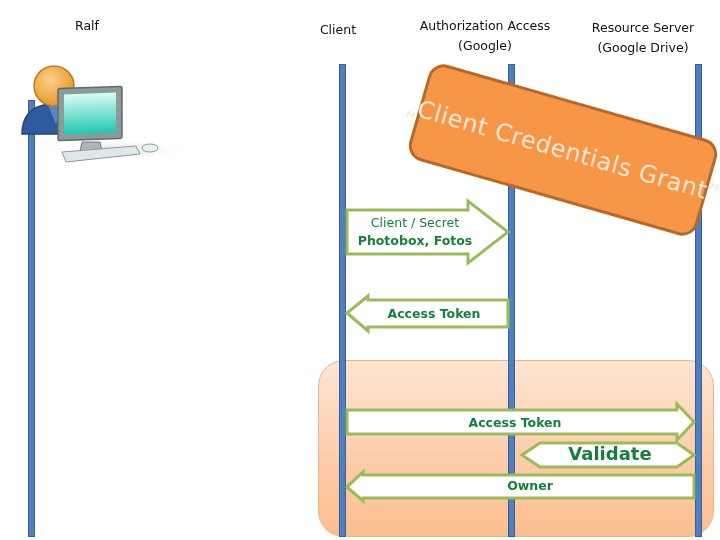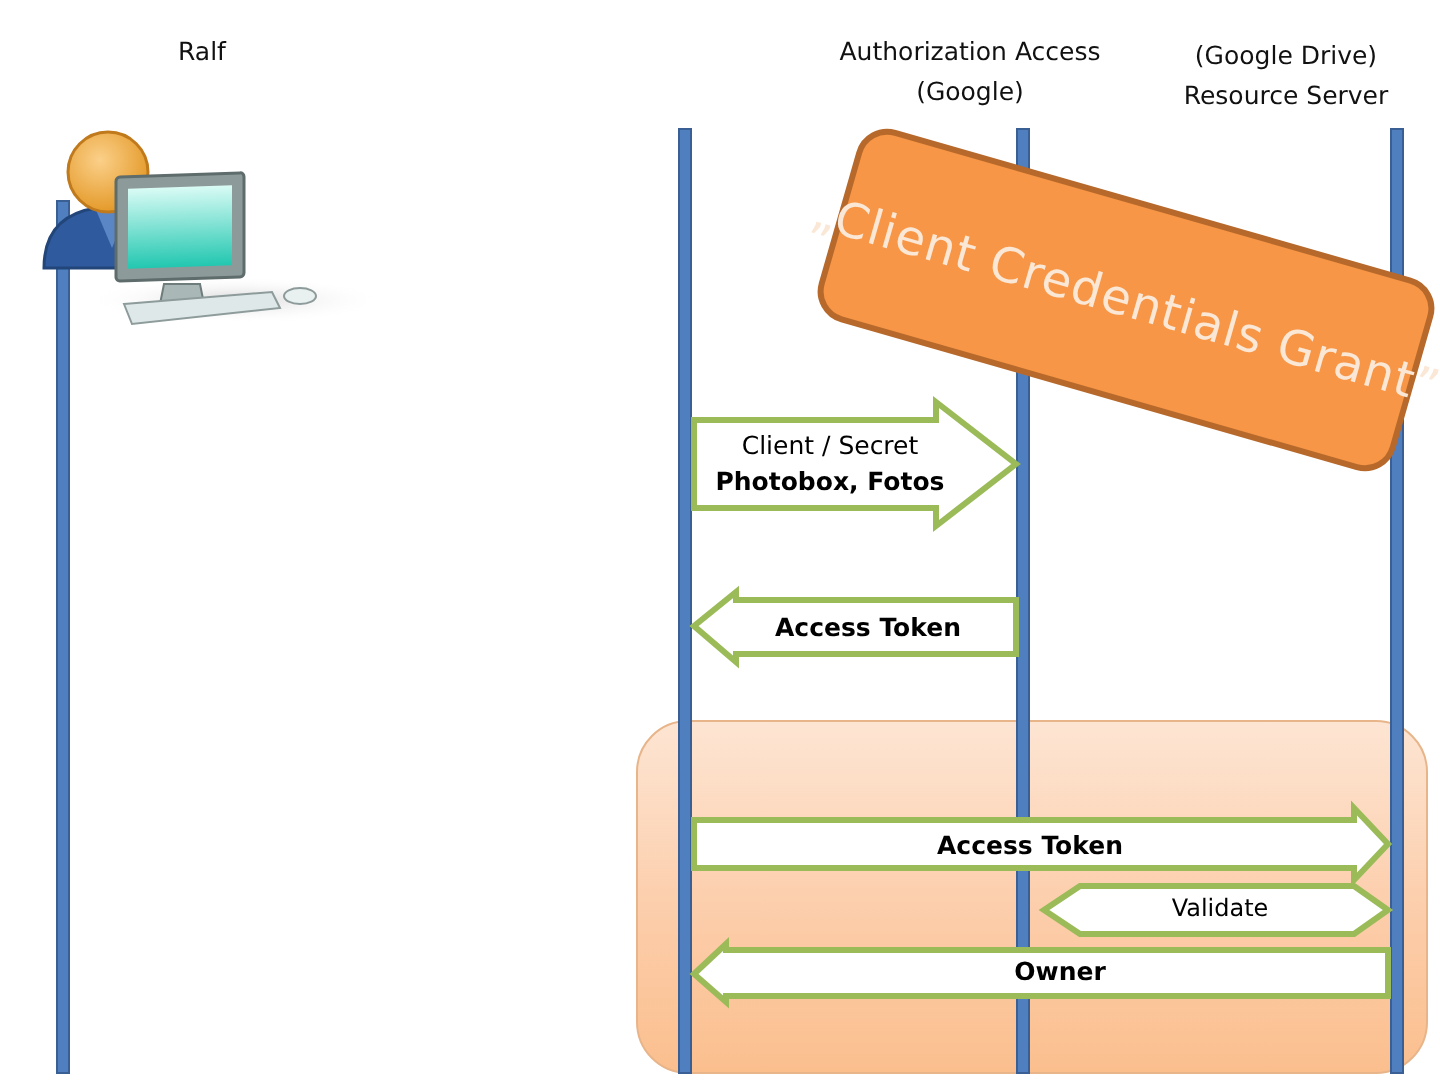--- a/index.html
+++ b/index.html
@@ -27,41 +27,42 @@
     background: #f79646; border: 3px solid #b7692b; border-radius: 16px;
     box-sizing: border-box;
     display: flex; align-items: center; justify-content: center;
   }
   .grant-text {
     color: #fbe7d5; font-size: 24px; font-family: "DejaVu Sans", sans-serif; white-space: nowrap;
     letter-spacing: 0.5px;
   }
   svg.arrows { position: absolute; left: 0; top: 0; }
   .msg-label {
-    position: absolute; text-align: center; font-size: 12.5px; line-height: 18px; color: #000000;
+    position: absolute; text-align: center; font-size: 12.5px; line-height: 18px; color: #15803d;
     white-space: nowrap;
   }
   .bold { font-weight: bold; }
   .computer { position: absolute; left: 18px; top: 62px; }
 </style>
 </head>
 <body>
 
-<div class="actor-label" style="left:26px; top:16px; width:150px;">
+<div class="actor-label" style="left:12px; top:16px; width:150px;">
   <div>Ralf</div>
 </div>
 <div class="actor-label" style="left:278px; top:20px; width:120px;">
+  <div>Client</div>
 </div>
 <div class="actor-label" style="left:405px; top:16px; width:160px;">
   <div>Authorization Access</div>
   <div>(Google)</div>
 </div>
 <div class="actor-label" style="left:578px; top:18px; width:130px;">
+  <div>Resource Server</div>
   <div>(Google Drive)</div>
-  <div>Resource Server</div>
 </div>
 
 <div class="region"></div>
 
 <div class="lifeline" style="left:28px; top:100px; height:437px;"></div>
 <div class="lifeline" style="left:339px; top:64px; height:473px;"></div>
 <div class="lifeline" style="left:508px; top:64px; height:473px;"></div>
 <div class="lifeline" style="left:695px; top:64px; height:473px;"></div>
 
 <svg class="computer" width="170" height="105" viewBox="0 0 170 105">
@@ -102,18 +103,18 @@
 
   <polygon points="694,475 694,498 363,498 363,501 347,487 363,472 363,475" fill="#ffffff" stroke="#9bbb59" stroke-width="3"></polygon>
 </svg>
 
 <div class="msg-label" style="left:347px; top:214px; width:136px;">
   <div>Client / Secret</div>
   <div class="bold">Photobox, Fotos</div>
 </div>
 <div class="msg-label bold" style="left:368px; top:305px; width:132px;">Access Token</div>
 <div class="msg-label bold" style="left:347px; top:414px; width:336px;">Access Token</div>
-<div class="msg-label" style="left:555px; top:445px; width:110px; font-size:12px;">Validate</div>
+<div class="msg-label" style="left:555px; top:445px; width:110px; font-size:18px;font-weight:bold;">Validate</div>
 <div class="msg-label bold" style="left:380px; top:477px; width:300px;">Owner</div>
 
 <div class="grant-banner">
   <span class="grant-text">„Client Credentials Grant”</span>
 </div>
 
 </body></html>

